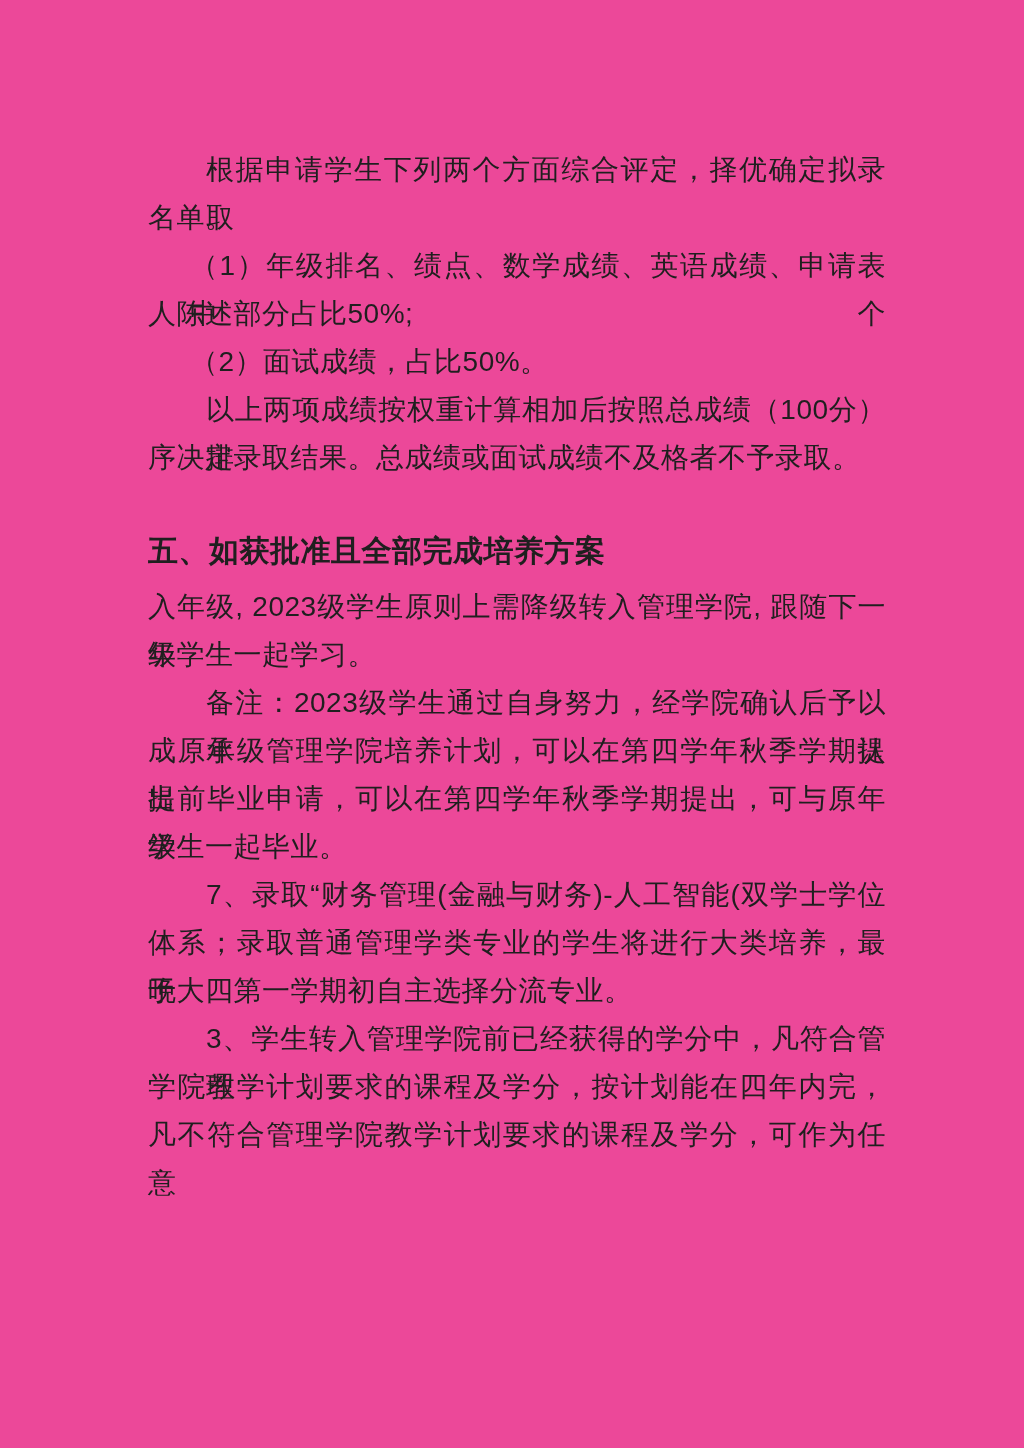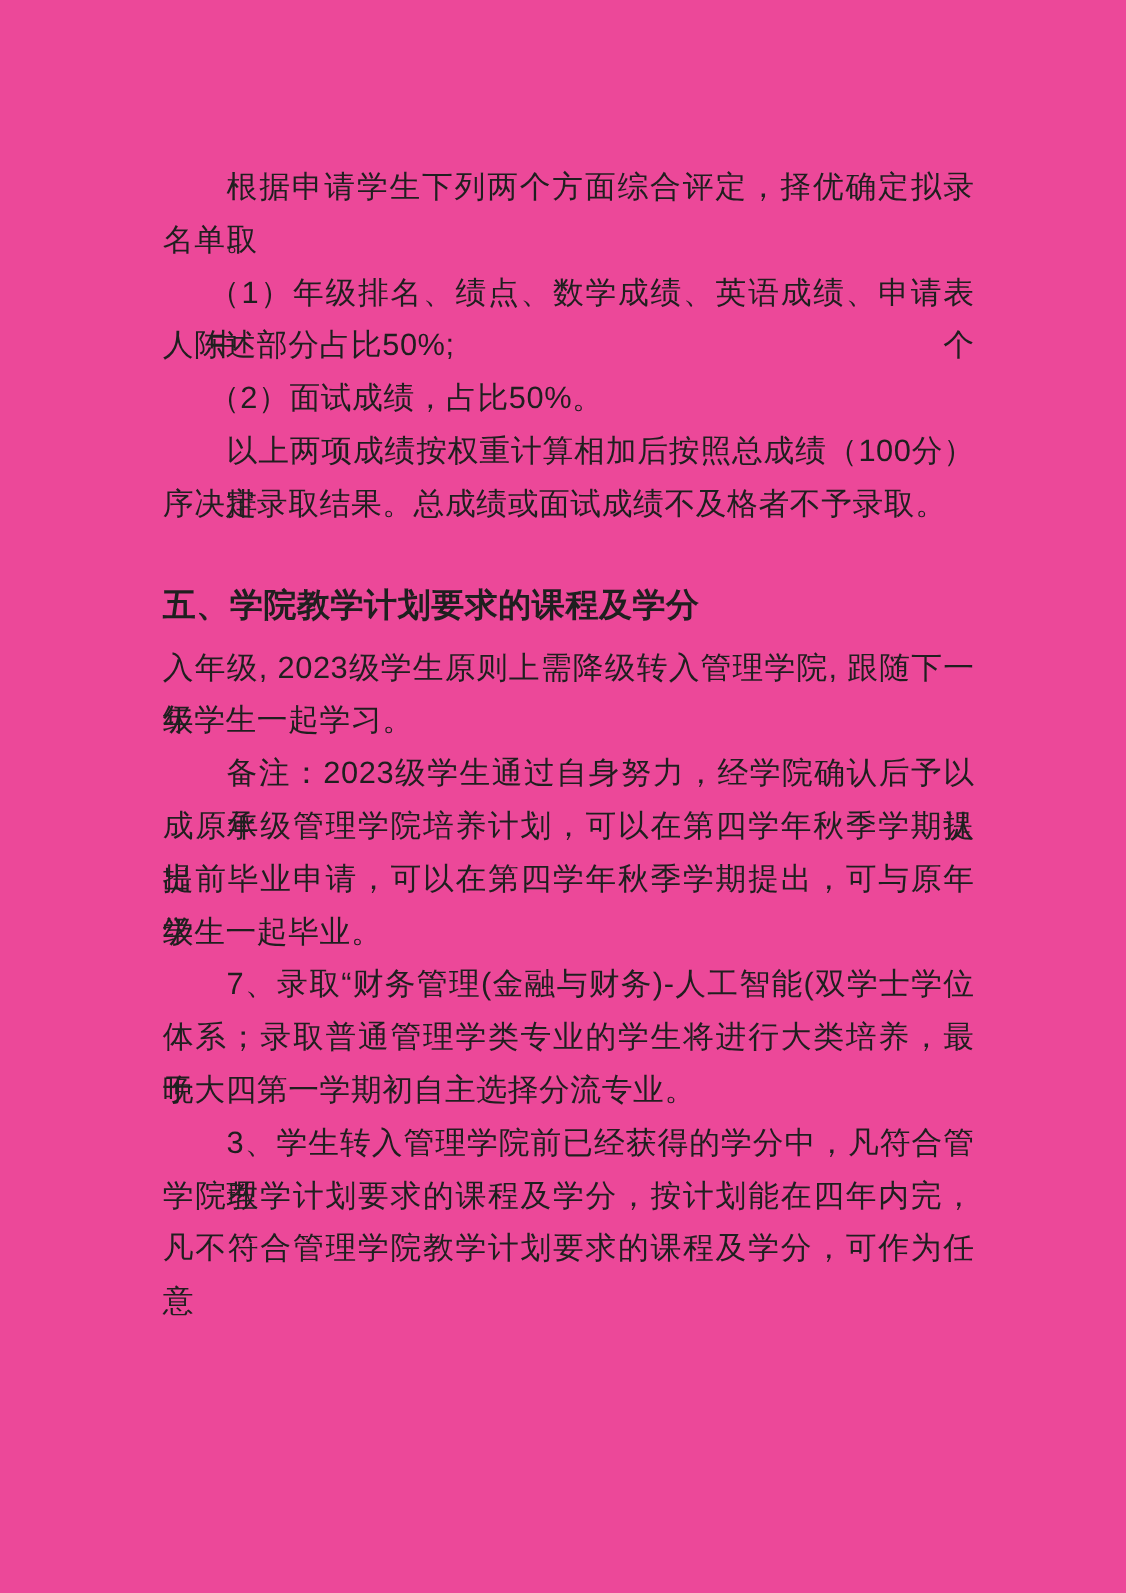--- a/index.html
+++ b/index.html
@@ -55,21 +55,21 @@
   <div class="body-text">
 
     <div class="line justify indent-para">根据申请学生下列两个方面综合评定，择优确定拟录取</div>
     <div class="line">名单。</div>
     <div class="line justify indent-paren">（1）年级排名、绩点、数学成绩、英语成绩、申请表中个</div>
     <div class="line">人陈述部分占比50%;</div>
     <div class="line indent-paren">（2）面试成绩，占比50%。</div>
     <div class="line justify indent-para">以上两项成绩按权重计算相加后按照总成绩（100分）排</div>
     <div class="line">序决定录取结果。总成绩或面试成绩不及格者不予录取。</div>
 
-    <div class="section-heading">五、学院教学计划要求的课程及学分</div>
+    <div class="section-heading">五、如获批准且全部完成培养方案</div>
 
     <div class="line justify">入年级, 2023级学生原则上需降级转入管理学院, 跟随下一年</div>
     <div class="line">级学生一起学习。</div>
     <div class="line justify indent-para">备注：2023级学生通过自身努力，经学院确认后予以承认</div>
     <div class="line justify">成原年级管理学院培养计划，可以在第四学年秋季学期提出</div>
     <div class="line justify">提前毕业申请，可以在第四学年秋季学期提出，可与原年级</div>
     <div class="line">学生一起毕业。</div>
     <div class="line justify indent-para">7、录取“财务管理(金融与财务)-人工智能(双学士学位</div>
     <div class="line justify">体系；录取普通管理学类专业的学生将进行大类培养，最晚</div>
     <div class="line">于大四第一学期初自主选择分流专业。</div>

